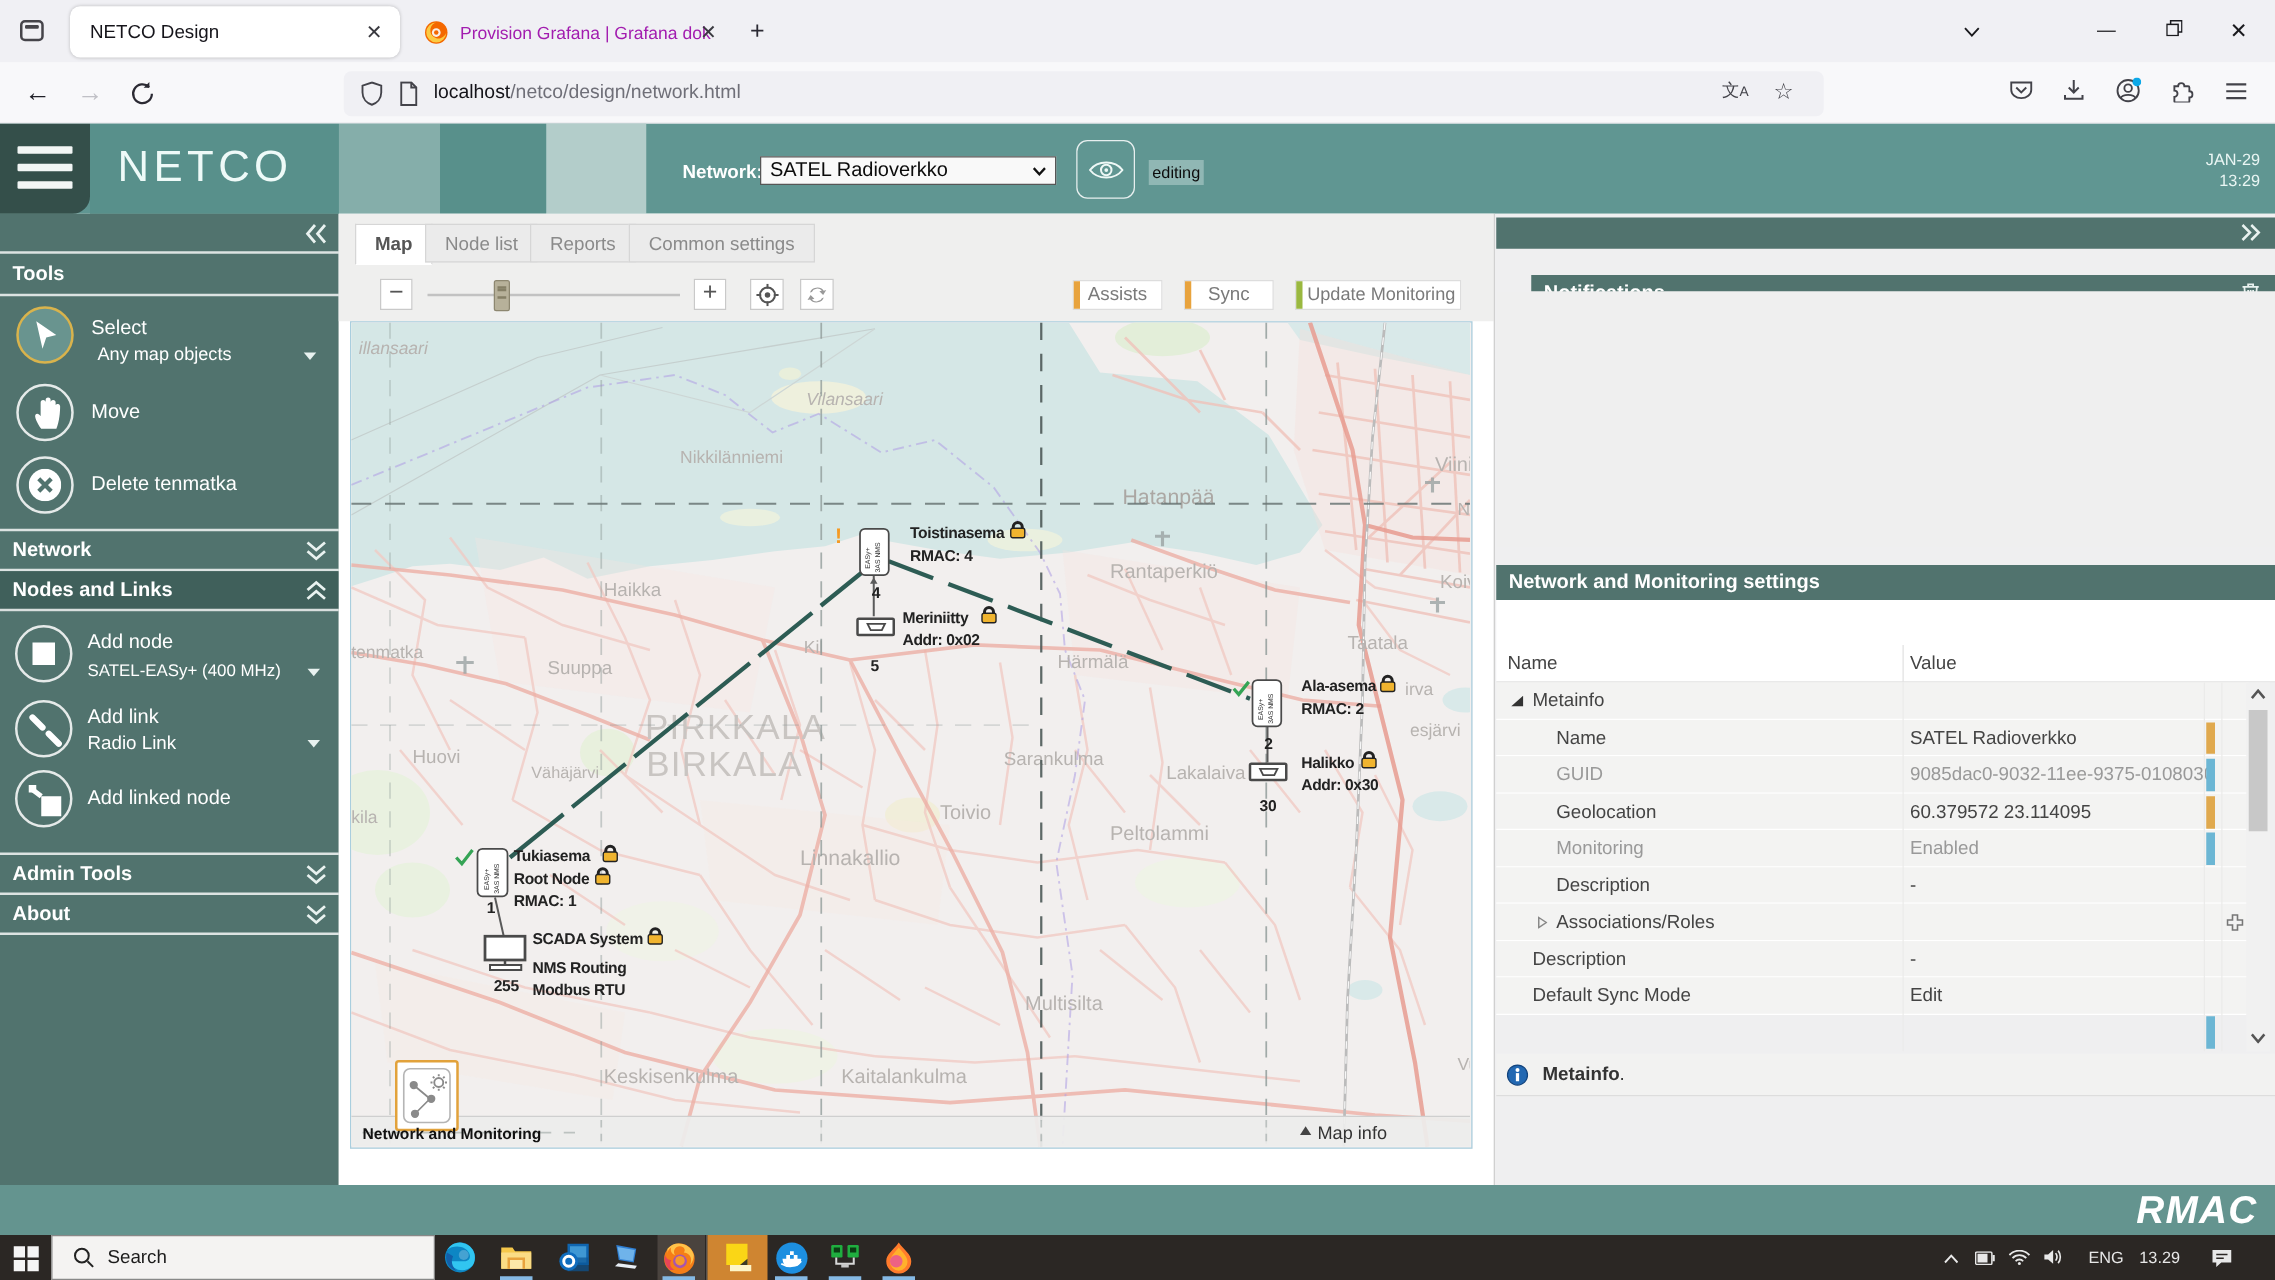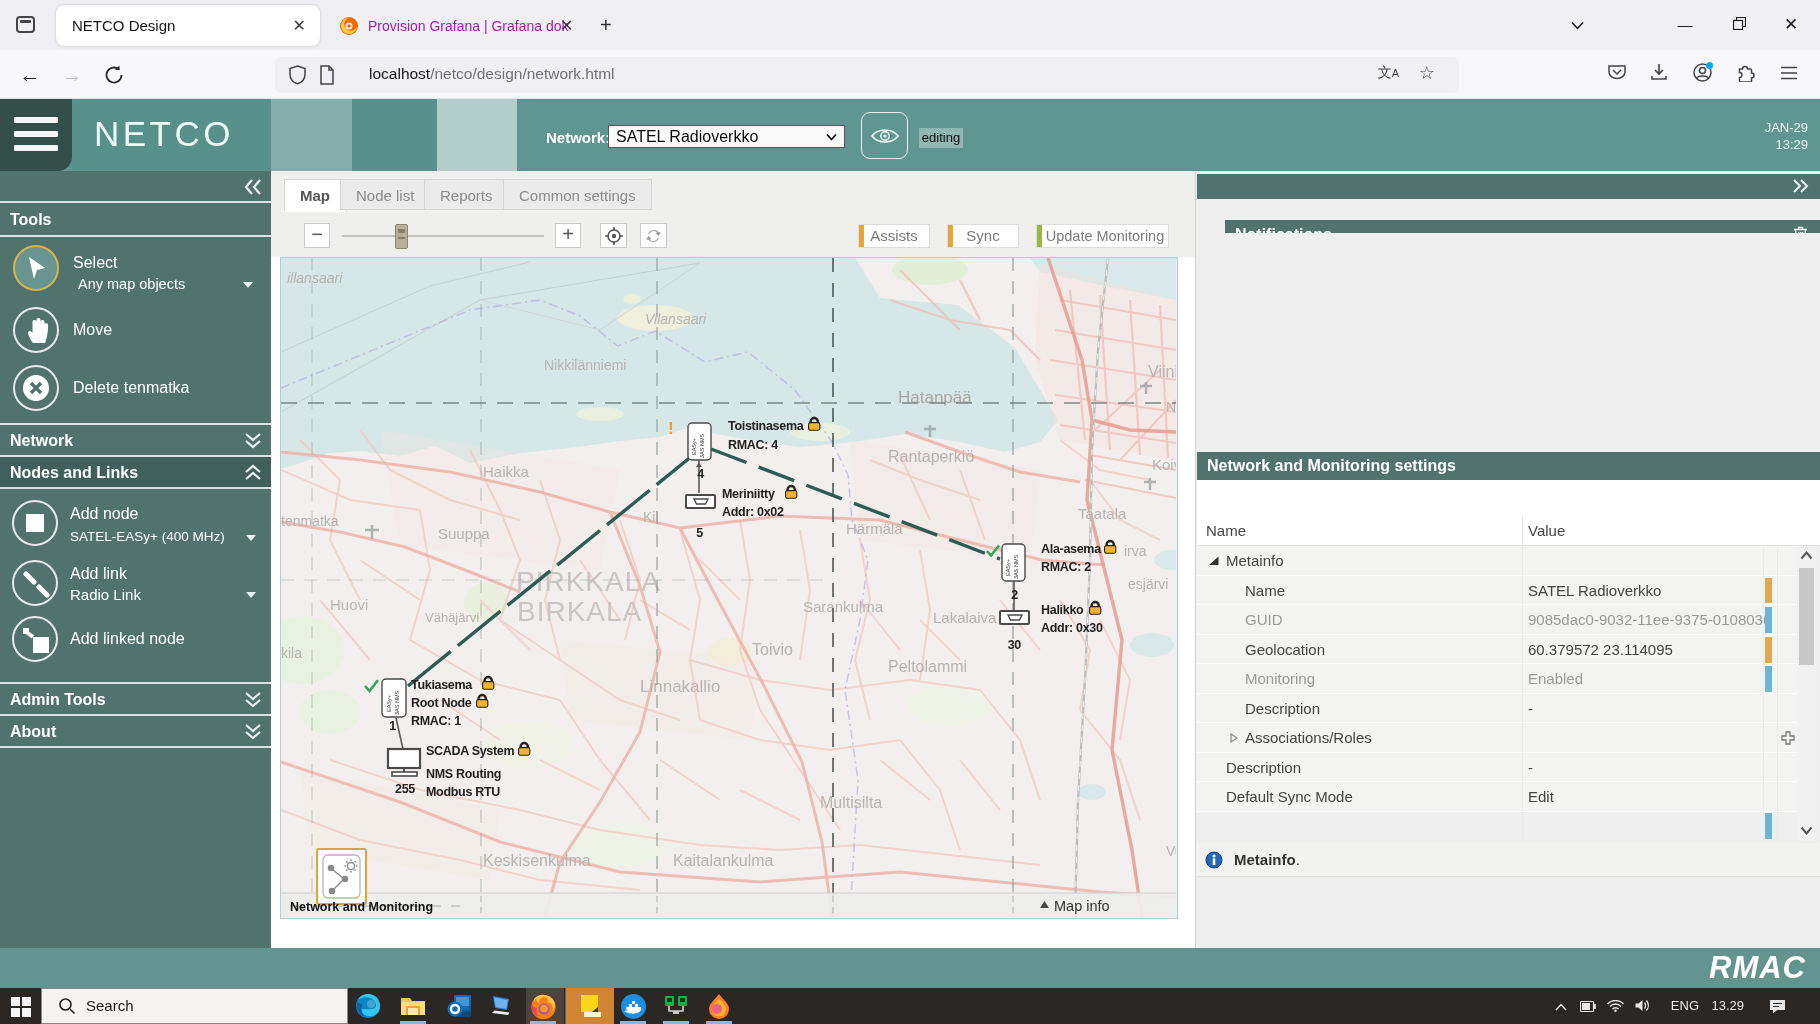--- a/index.html
+++ b/index.html
@@ -14,21 +14,21 @@
 #tab1 .t { position:absolute; left:16px; top:12px; font-size:15px; color:#15141a; }
 #tab1 .x { position:absolute; right:14px; top:11px; font-size:16px; color:#3a3a40; }
 #tab2 { position:absolute; left:330px; top:5px; width:240px; height:41px; }
 #tab2 .t { position:absolute; left:38px; top:13px; font-size:14px; color:#a21caf; white-space:nowrap; width:202px; overflow:hidden; }
 #tab2 .x { position:absolute; left:212px; top:11px; font-size:16px; color:#3a3a40; }
 #newtab { position:absolute; left:600px; top:15px; font-size:20px; color:#2b2a33; font-weight:400; line-height:20px; }
 .wctl { position:absolute; top:0; height:50px; width:46px; text-align:center; line-height:50px; color:#1a1a1e; font-size:15px; }
 #toolbar { position:absolute; left:0; top:50px; width:1820px; height:49px; background:#f8f8fa; border-bottom:1px solid #e4e4e8; }
 .navic { position:absolute; top:12px; width:26px; height:26px; color:#2b2a33; font-size:18px; text-align:center; line-height:26px; }
 #urlbox { position:absolute; left:275px; top:7px; width:1184px; height:36px; background:#f0f0f4; border-radius:6px; }
-#urltext { position:absolute; left:72px; top:8px; font-size:15.5px; color:#15141a;margin-left:22px; }
+#urltext { position:absolute; left:72px; top:8px; font-size:15.5px; color:#15141a; }
 #urltext span { color:#6f6f78; }
 
 
 #apphead { position:absolute; left:0; top:99px; width:1820px; height:72px; background:#609692; }
 .hband { position:absolute; top:99px; height:72px; }
 #hamb { position:absolute; left:0; top:99px; width:72px; height:72px; background:#344f4a; border-radius:0 0 14px 0; }
 #hamb i { position:absolute; left:14px; width:44px; height:6px; background:#f2f6f5; border-radius:1px; }
 #netco { position:absolute; left:94px; top:114px; font-size:35px; font-weight:400; letter-spacing:3.5px; color:#eefaf8; }
 #nwlabel { position:absolute; left:546px; top:129px; font-size:15px; font-weight:bold; color:#fff; }
 #nwsel { position:absolute; left:608px; top:125px; width:237px; height:23px; background:#f9f9f9; border:1px solid #565656; }

